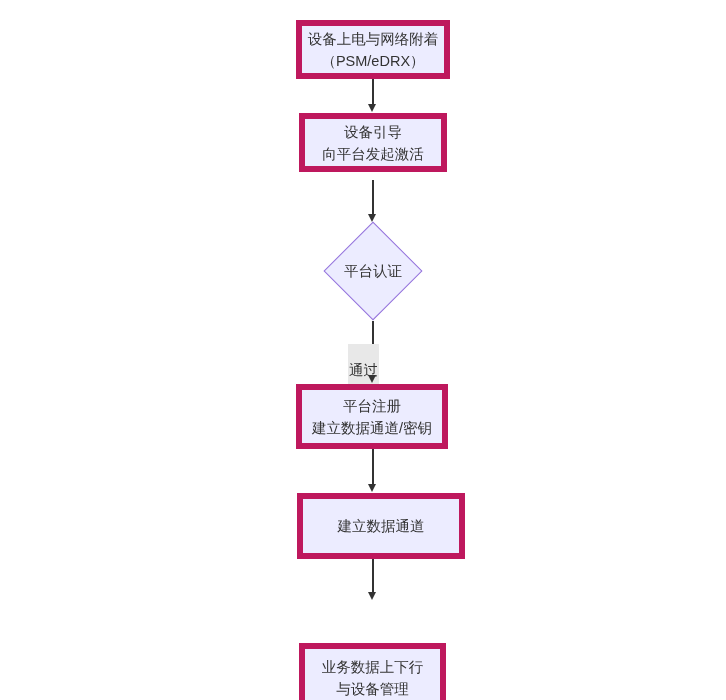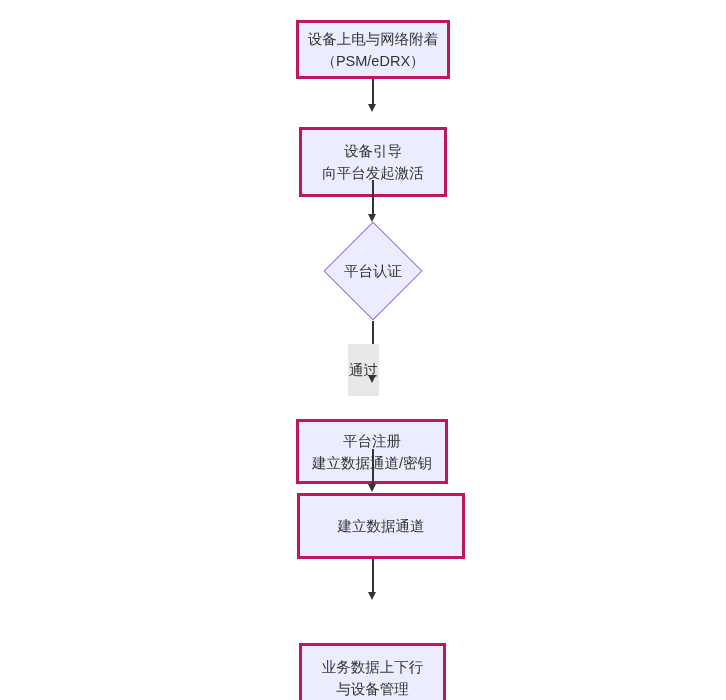--- a/index.html
+++ b/index.html
@@ -12,21 +12,21 @@
     width: 726px;
     height: 700px;
     background: #ffffff;
     font-family: "Liberation Sans", "DejaVu Sans", sans-serif;
     color: #333333;
     overflow: hidden;
   }
   .node {
     position: absolute;
     background: #ECECFF;
-    border: 3px solid #be185d;
+    border: 6px solid #be185d;
     display: flex;
     flex-direction: column;
     align-items: center;
     justify-content: center;
     text-align: center;
     font-size: 14.5px;
     line-height: 22px;
     box-sizing: border-box;
   }
   .diamond-wrap {
@@ -78,38 +78,38 @@
 <div class="canvas">
 
   <div class="node" style="left:296px; top:20px; width:154px; height:59px;">
     <div>设备上电与网络附着</div>
     <div>（PSM/eDRX）</div>
   </div>
 
   <div class="edge" style="left:372px; top:79px; height:27px;"></div>
   <div class="arrow" style="left:368px; top:104px;"></div>
 
-  <div class="node" style="left:299px; top:127px; width:148px; height:70px;">
+  <div class="node" style="left:299px; top:113px; width:148px; height:59px;">
     <div>设备引导</div>
     <div>向平台发起激活</div>
   </div>
 
   <div class="edge" style="left:372px; top:180px; height:36px;"></div>
   <div class="arrow" style="left:368px; top:214px;"></div>
 
   <div class="diamond-wrap" style="left:338px; top:236px; width:70px; height:70px;">
     <div class="diamond-shape"></div>
     <div class="diamond-label">平台认证</div>
   </div>
 
   <div class="edge" style="left:372px; top:321px; height:56px;"></div>
   <div class="edge-label" style="left:348px; top:344px;">通过</div>
   <div class="arrow" style="left:368px; top:375px;"></div>
 
-  <div class="node" style="left:296px; top:384px; width:152px; height:65px;margin-top:35px;">
+  <div class="node" style="left:296px; top:384px; width:152px; height:65px;">
     <div>平台注册</div>
     <div>建立数据通道/密钥</div>
   </div>
 
   <div class="edge" style="left:372px; top:449px; height:37px;"></div>
   <div class="arrow" style="left:368px; top:484px;"></div>
 
   <div class="node" style="left:297px; top:493px; width:168px; height:66px;">
     <div>建立数据通道</div>
   </div>

